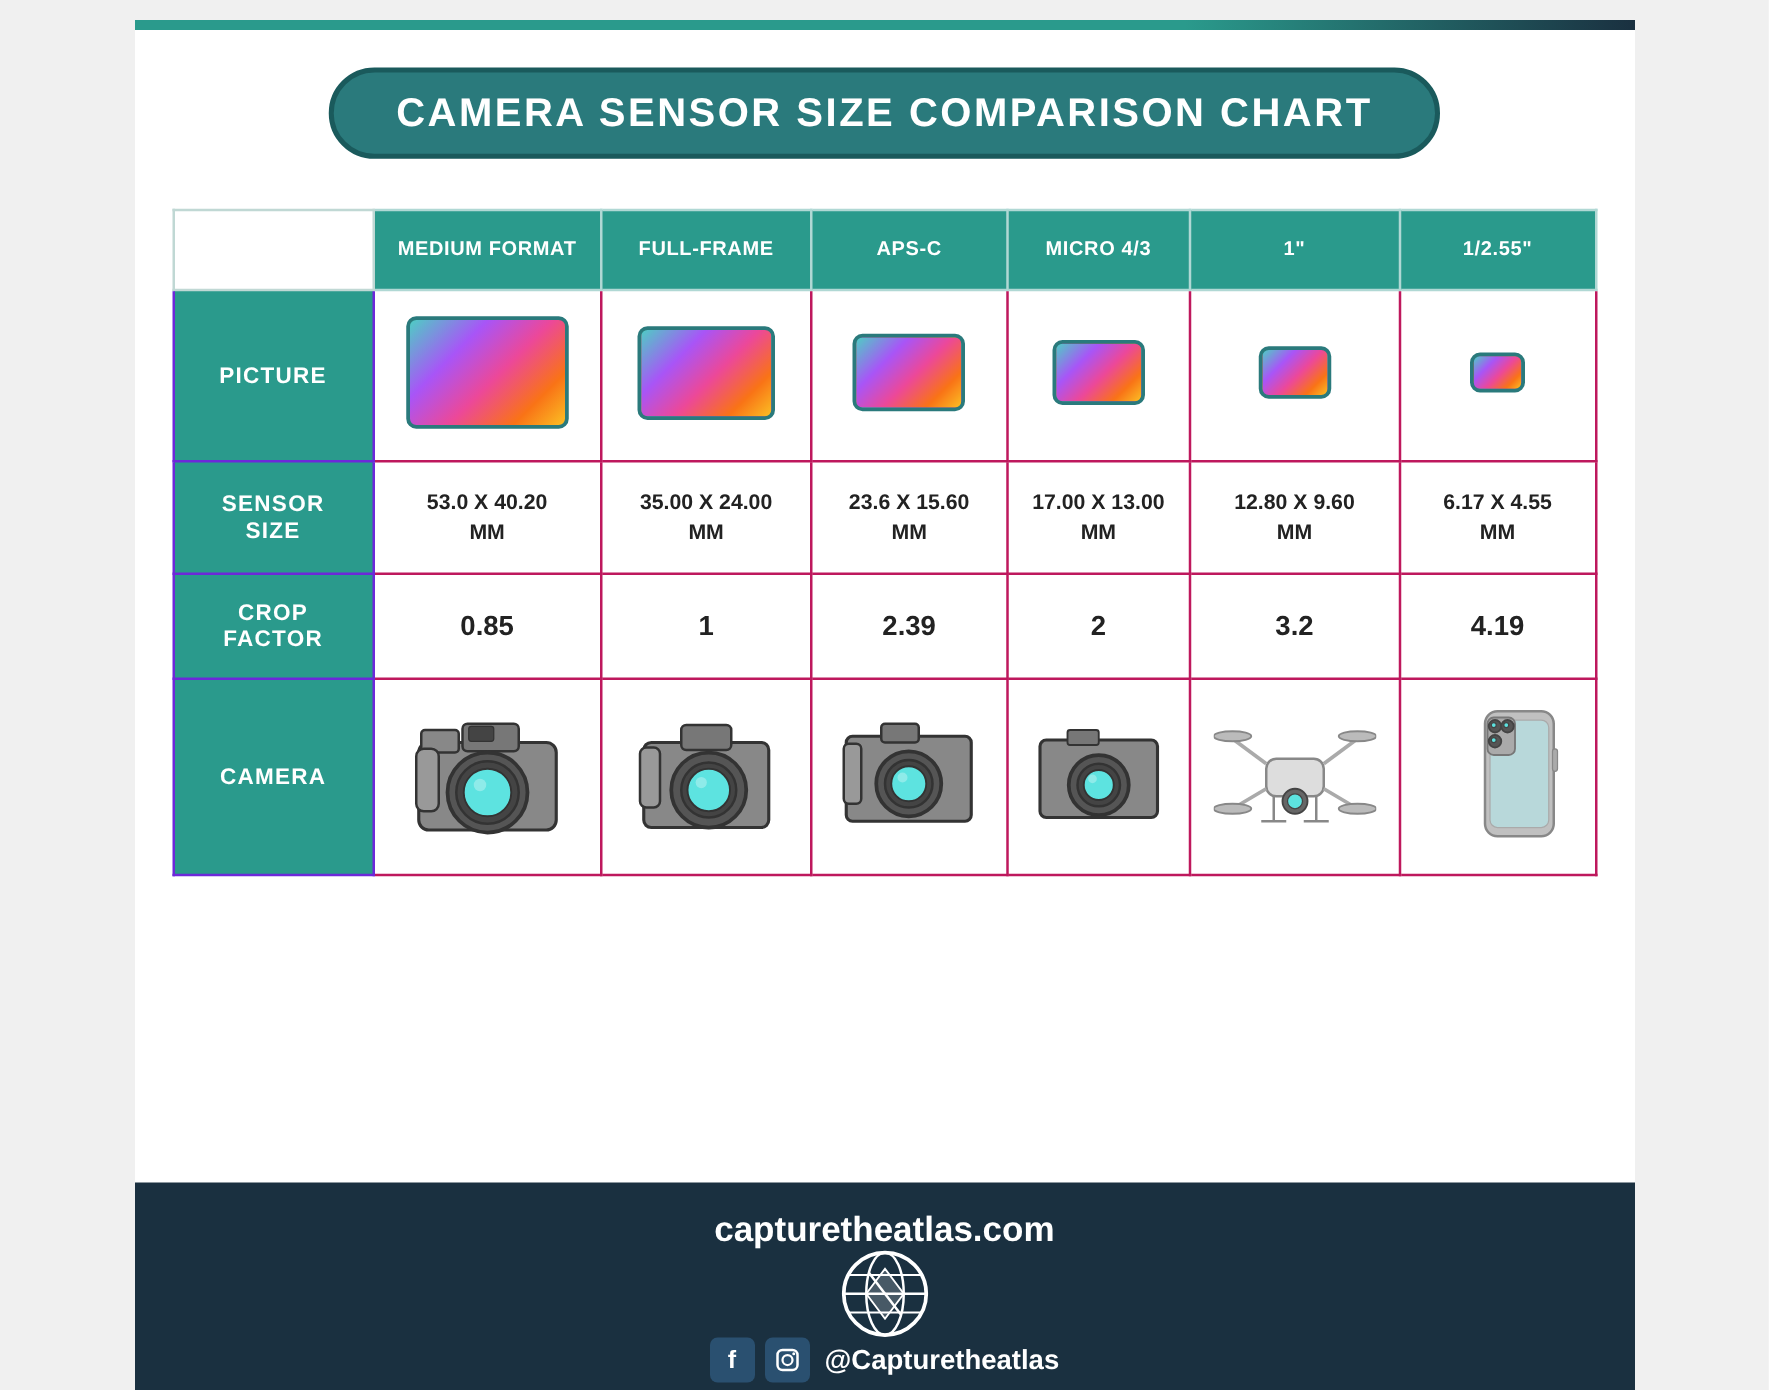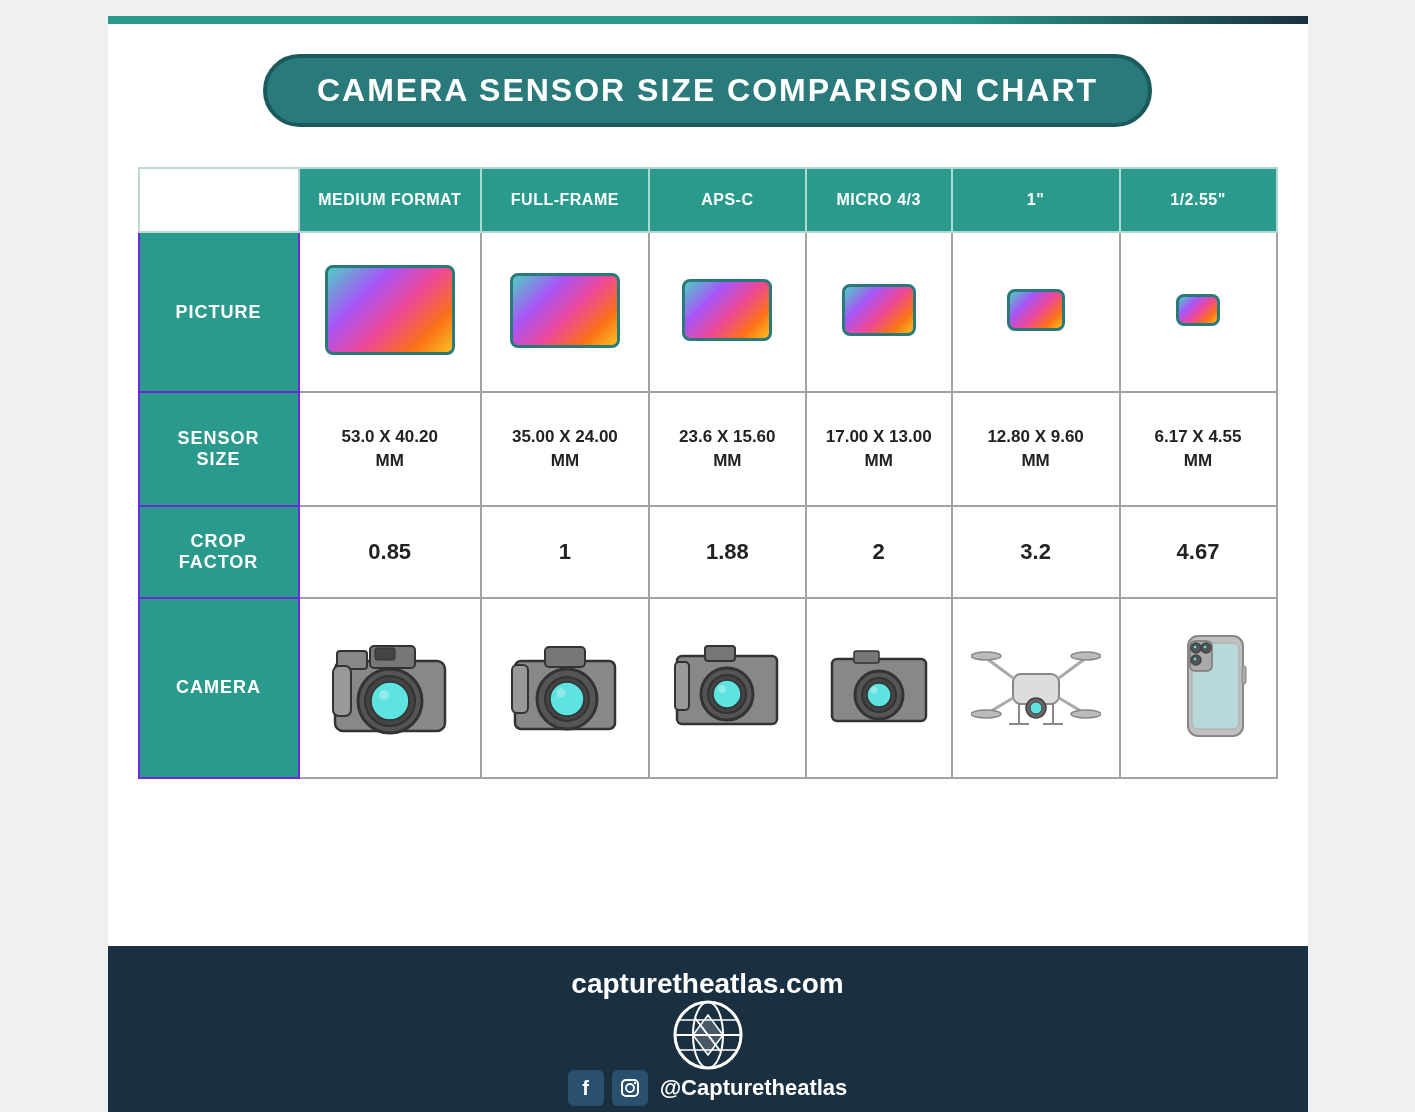--- a/index.html
+++ b/index.html
@@ -82,22 +82,22 @@
       text-align: center;
       padding: 22px 10px;
       border: 2px solid #b0d8d4;
       letter-spacing: 0.5px;
     }
 
     
     td.data-cell {
       background: white;
       text-align: center;
-      padding: 32px 10px;
-      border: 2px solid #a3a3a3;
+      padding: 20px 10px;
+      border: 2px solid #be185d;
       vertical-align: middle;
     }
 
     .sensor-size-text {
       font-weight: 900;
       font-size: 17px;
       color: #222;
       text-transform: uppercase;
       line-height: 1.4;
     }
@@ -250,30 +250,30 @@
 
         <tr>
           <td class="row-label">CROP FACTOR</td>
           <td class="data-cell">
             <span class="crop-factor-text">0.85</span>
           </td>
           <td class="data-cell">
             <span class="crop-factor-text">1</span>
           </td>
           <td class="data-cell">
-            <span class="crop-factor-text">1.88</span>
+            <span class="crop-factor-text">2.39</span>
           </td>
           <td class="data-cell">
             <span class="crop-factor-text">2</span>
           </td>
           <td class="data-cell">
             <span class="crop-factor-text">3.2</span>
           </td>
           <td class="data-cell">
-            <span class="crop-factor-text">4.67</span>
+            <span class="crop-factor-text">4.19</span>
           </td>
         </tr>
 
         <tr>
           <td class="row-label">CAMERA</td>
 
           <td class="data-cell">
             <svg width="130" height="110" viewBox="0 0 130 110">
 
               <rect x="10" y="30" width="110" height="70" rx="8" fill="#888" stroke="#333" stroke-width="2.5"></rect>

